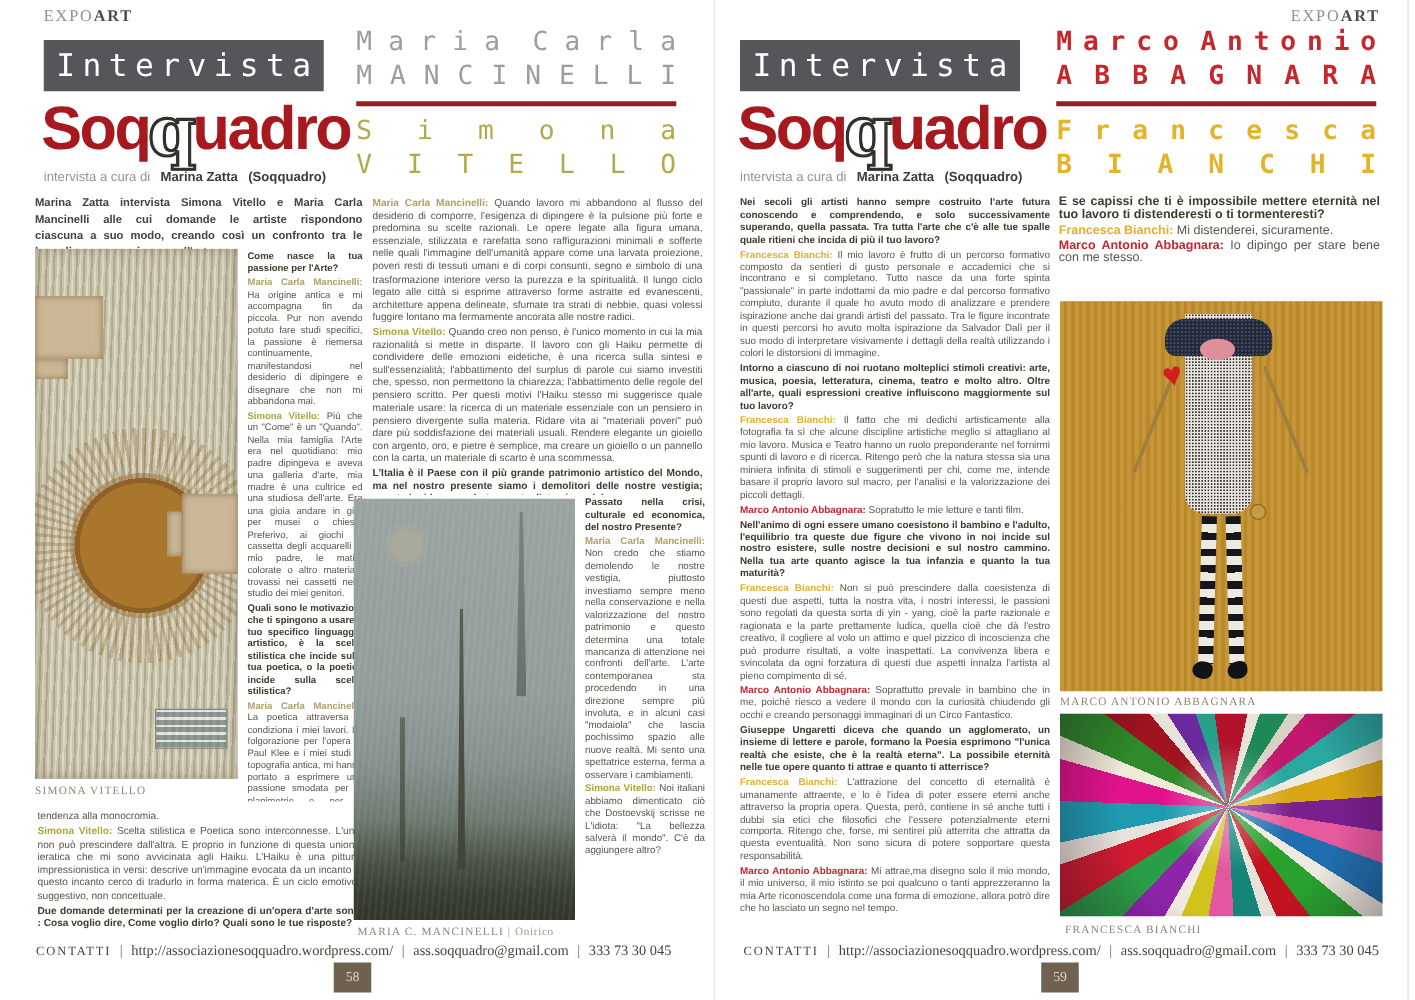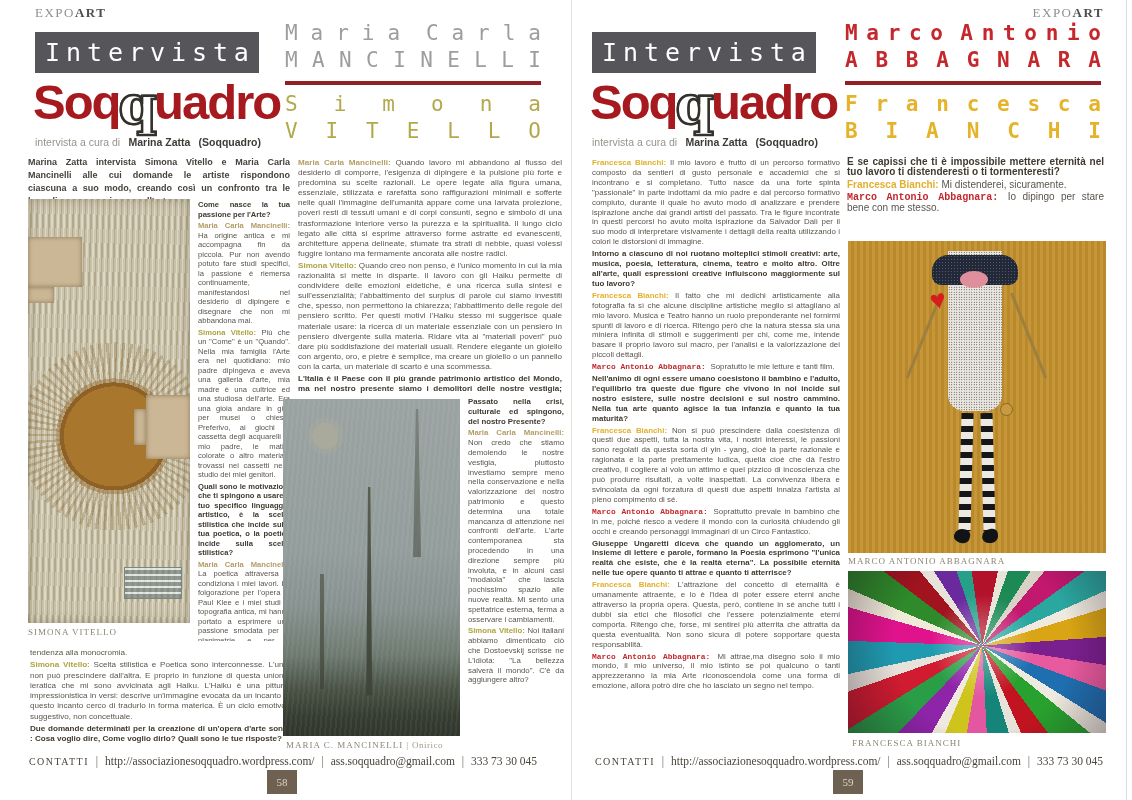--- a/index.html
+++ b/index.html
@@ -49,21 +49,21 @@
               font-size:9px;line-height:13px;font-weight:bold;color:#46423c;text-align:justify;word-spacing:2px;}
   .flow{position:absolute;overflow:hidden;}
   .flow p{margin:2px;text-align:justify;hyphens:auto;}
   .flow p.q{font-weight:bold;color:#403a2f;margin-top:1px;}
   .flow p.a{color:#5a554d;}
   .flow p.intro{color:#54504a;font-weight:bold;margin-bottom:7px;text-align:justify;}
   .spk{font-weight:bold;}
   .spk.mancinelli{color:#b39d66;}
   .spk.vitello{color:#aea340;}
   .spk.bianchi{color:#e2b02e;}
-  .spk.abbagnara{color:#c1272d;font-family:Liberation Mono, monospace;}
+  .spk.abbagnara{color:#c1272d;}
   .col2{left:196px;top:199px;width:96px;height:442px;}
   .col2 p{font-size:7.6px;line-height:9.5px;}
   .bottomblk{left:28px;top:646px;width:262px;height:100px;}
   .bottomblk p{font-size:8.1px;line-height:10.3px;}
   .col3{left:296px;top:156px;width:268px;height:240px;}
   .col3 p{font-size:8.1px;line-height:10.1px;}
   .col4{left:466px;top:396px;width:100px;height:335px;}
   .col4 p{font-size:7.8px;line-height:9.8px;}
   .rcol1{left:24px;top:156px;width:252px;height:594px;}
   .rcol1 p{font-size:7.9px;line-height:9.9px;}
@@ -260,21 +260,21 @@
   <div class="art-onirico">
     <div class="trunk t1"></div>
     <div class="trunk t2"></div>
     <div class="trunk t3"></div>
   </div>
   <div class="caption" style="left:286px;top:740px">
     <span>MARIA C. MANCINELLI</span><span class="cap-sep">|</span><span class="cap-title">Onirico</span>
   </div>
 
   <div class="flow col4">
-      <p class="q">Passato nella crisi, culturale ed spingono, del nostro Presente?</p>
+      <p class="q">Passato nella crisi, culturale ed economica, del nostro Presente?</p>
       <p class="a"><span class="spk mancinelli">Maria Carla Mancinelli: </span>Non credo che stiamo demolendo le nostre vestigia, piuttosto investiamo sempre meno nella conservazione e nella valorizzazione del nostro patrimonio e questo determina una totale mancanza di attenzione nei confronti dell'arte. L'arte contemporanea sta procedendo in una direzione sempre più involuta, e in alcuni casi "modaiola" che lascia pochissimo spazio alle nuove realtà. Mi sento una spettatrice esterna, ferma a osservare i cambiamenti.</p>
       <p class="a"><span class="spk vitello">Simona Vitello: </span>Noi italiani abbiamo dimenticato ciò che Dostoevskij scrisse ne L'idiota: "La bellezza salverà il mondo". C'è da aggiungere altro?</p>
     </div>
 
   <div class="footer">
     <span class="f-label">CONTATTI</span>
     <span class="f-sep">|</span>
     <span class="f-url">http://associazionesoqquadro.wordpress.com/</span>
     <span class="f-sep">|</span>
     <span class="f-email">ass.soqquadro@gmail.com</span>
@@ -354,20 +354,21 @@
         <span>I</span>
         <span>A</span>
         <span>N</span>
         <span>C</span>
         <span>H</span>
         <span>I</span>
       </div>
   </div>
 
   <div class="flow rcol1">
+      <p class="q">Nei secoli gli artisti hanno sempre costruito l'arte futura conoscendo e comprendendo, e solo successivamente superando, quella passata. Tra tutta l'arte che c'è alle tue spalle quale ritieni che incida di più il tuo lavoro?</p>
       <p class="a"><span class="spk bianchi">Francesca Bianchi: </span>Il mio lavoro è frutto di un percorso formativo composto da sentieri di gusto personale e accademici che si incontrano e si completano. Tutto nasce da una forte spinta "passionale" in parte indottami da mio padre e dal percorso formativo compiuto, durante il quale ho avuto modo di analizzare e prendere ispirazione anche dai grandi artisti del passato. Tra le figure incontrate in questi percorsi ho avuto molta ispirazione da Salvador Dalì per il suo modo di interpretare visivamente i dettagli della realtà utilizzando i colori le distorsioni di immagine.</p>
       <p class="q">Intorno a ciascuno di noi ruotano molteplici stimoli creativi: arte, musica, poesia, letteratura, cinema, teatro e molto altro. Oltre all'arte, quali espressioni creative influiscono maggiormente sul tuo lavoro?</p>
       <p class="a"><span class="spk bianchi">Francesca Bianchi: </span>Il fatto che mi dedichi artisticamente alla fotografia fa sì che alcune discipline artistiche meglio si attagliano al mio lavoro. Musica e Teatro hanno un ruolo preponderante nel fornirmi spunti di lavoro e di ricerca. Ritengo però che la natura stessa sia una miniera infinita di stimoli e suggerimenti per chi, come me, intende basare il proprio lavoro sul macro, per l'analisi e la valorizzazione dei piccoli dettagli.</p>
       <p class="a"><span class="spk abbagnara">Marco Antonio Abbagnara: </span>Sopratutto le mie letture e tanti film.</p>
       <p class="q">Nell'animo di ogni essere umano coesistono il bambino e l'adulto, l'equilibrio tra queste due figure che vivono in noi incide sul nostro esistere, sulle nostre decisioni e sul nostro cammino. Nella tua arte quanto agisce la tua infanzia e quanto la tua maturità?</p>
       <p class="a"><span class="spk bianchi">Francesca Bianchi: </span>Non si può prescindere dalla coesistenza di questi due aspetti, tutta la nostra vita, i nostri interessi, le passioni sono regolati da questa sorta di yin - yang, cioè la parte razionale e ragionata e la parte prettamente ludica, quella cioè che dà l'estro creativo, il cogliere al volo un attimo e quel pizzico di incoscienza che può produrre risultati, a volte inaspettati. La convivenza libera e svincolata da ogni forzatura di questi due aspetti innalza l'artista al pieno compimento di sé.</p>
       <p class="a"><span class="spk abbagnara">Marco Antonio Abbagnara: </span>Soprattutto prevale in bambino che in me, poiché riesco a vedere il mondo con la curiosità chiudendo gli occhi e creando personaggi immaginari di un Circo Fantastico.</p>
       <p class="q">Giuseppe Ungaretti diceva che quando un agglomerato, un insieme di lettere e parole, formano la Poesia esprimono "l'unica realtà che esiste, che è la realtà eterna". La possibile eternità nelle tue opere quanto ti attrae e quanto ti atterrisce?</p>
       <p class="a"><span class="spk bianchi">Francesca Bianchi: </span>L'attrazione del concetto di eternalità è umanamente attraente, e lo è l'idea di poter essere eterni anche attraverso la propria opera. Questa, però, contiene in sé anche tutti i dubbi sia etici che filosofici che l'essere potenzialmente eterni comporta. Ritengo che, forse, mi sentirei più atterrita che attratta da questa eventualità. Non sono sicura di potere sopportare questa responsabilità.</p>
       <p class="a"><span class="spk abbagnara">Marco Antonio Abbagnara: </span>Mi attrae,ma disegno solo il mio mondo, il mio universo, il mio istinto se poi qualcuno o tanti apprezzeranno la mia Arte riconoscendola come una forma di emozione, allora potrò dire che ho lasciato un segno nel tempo.</p>

